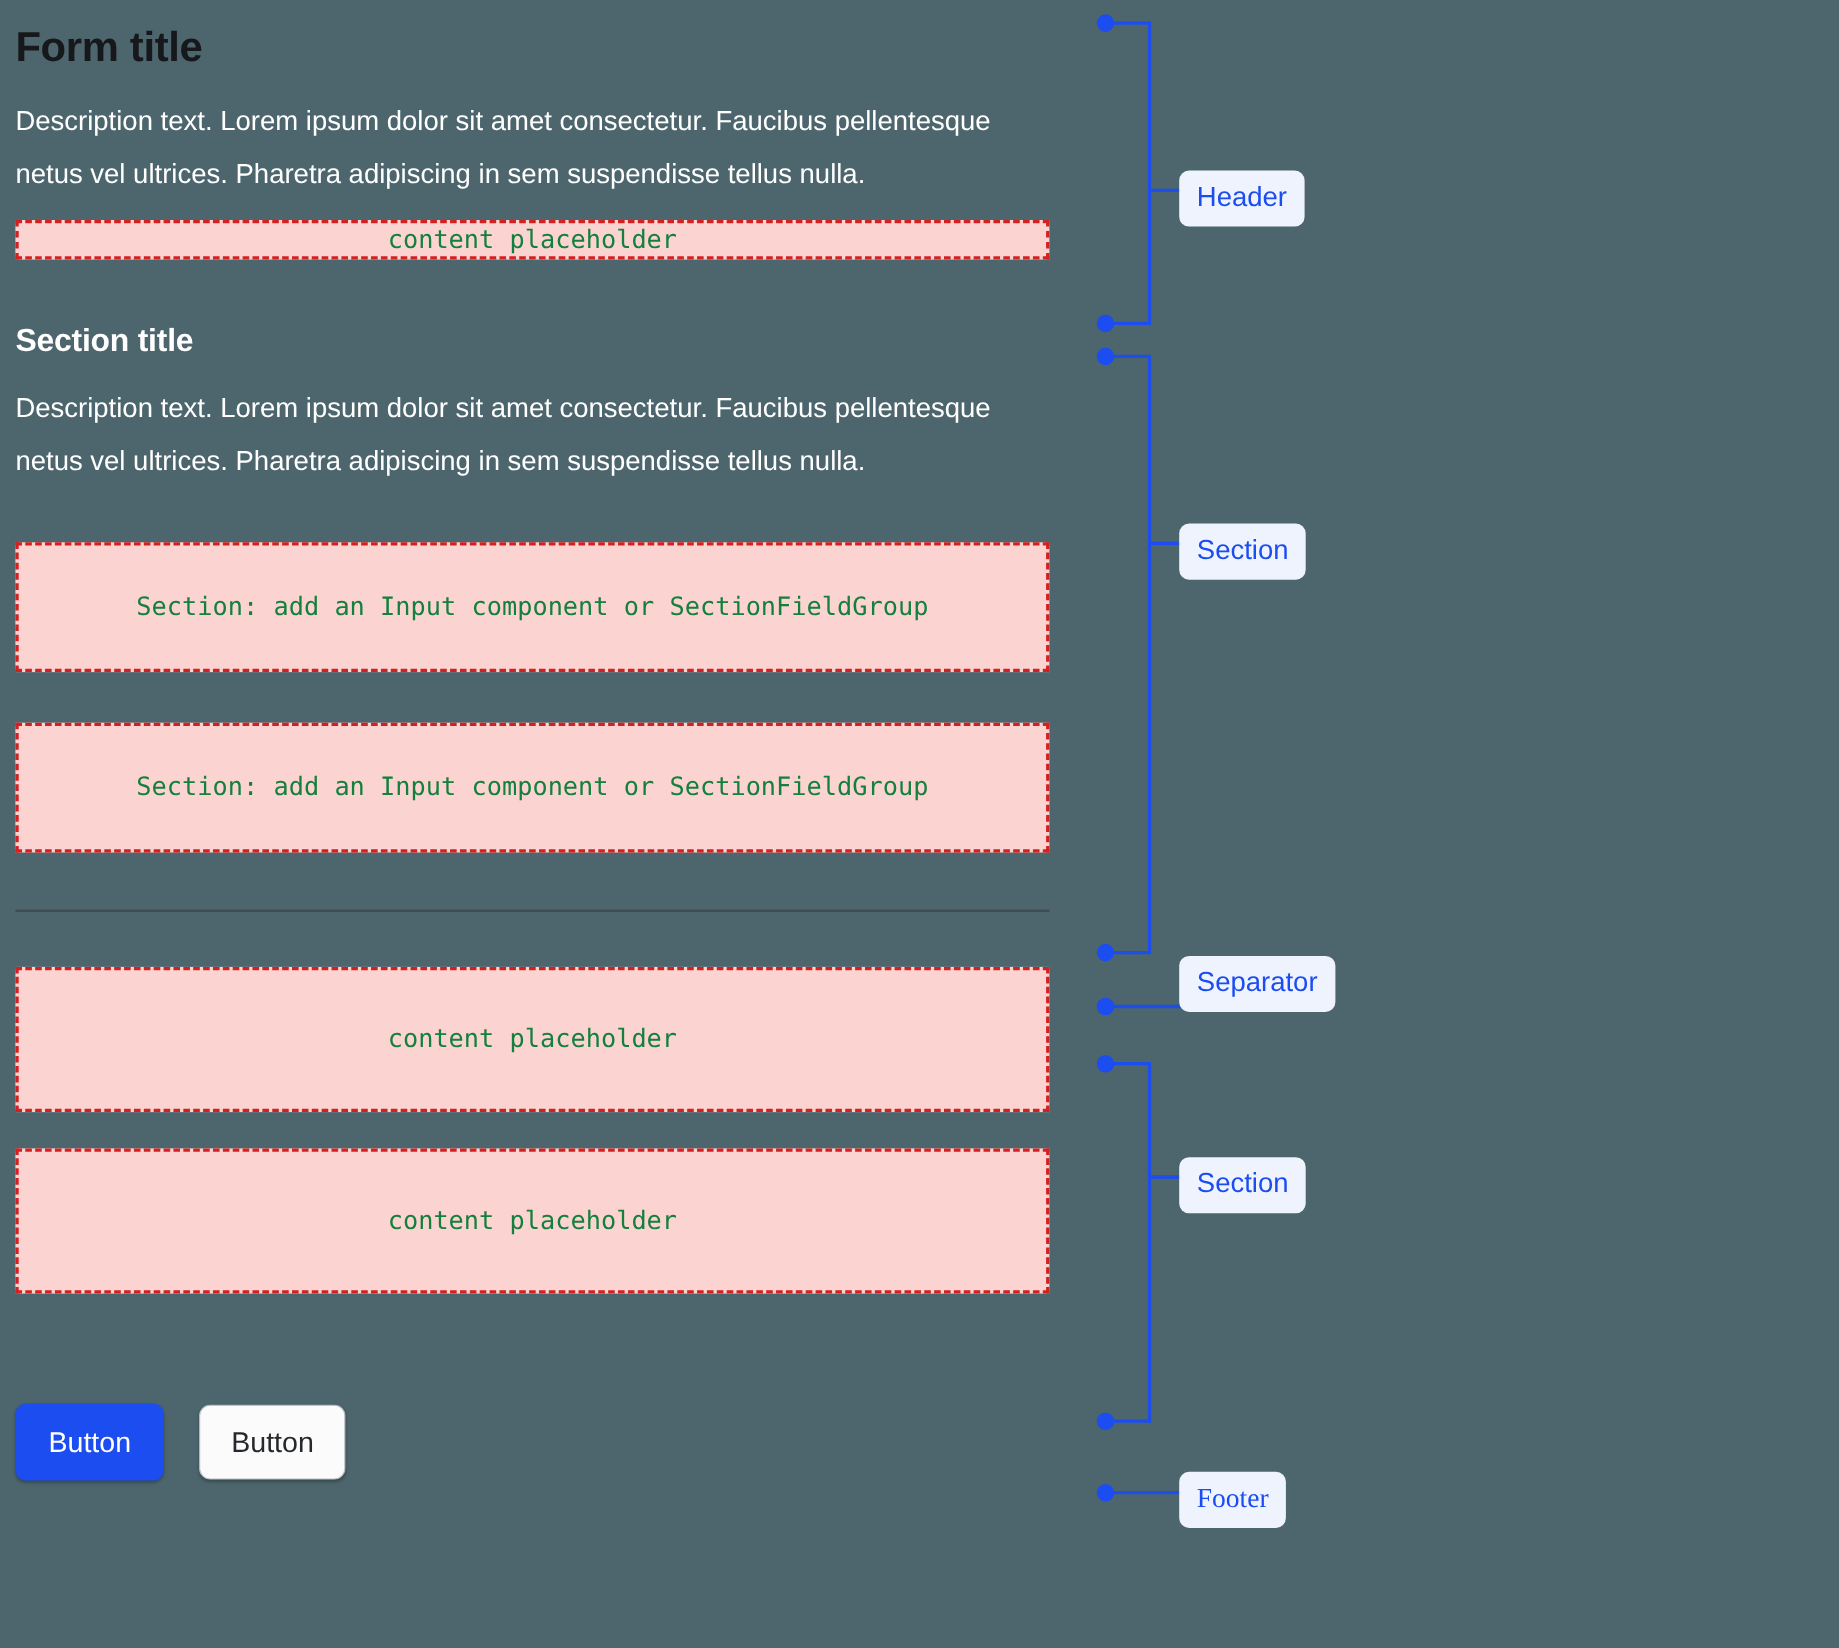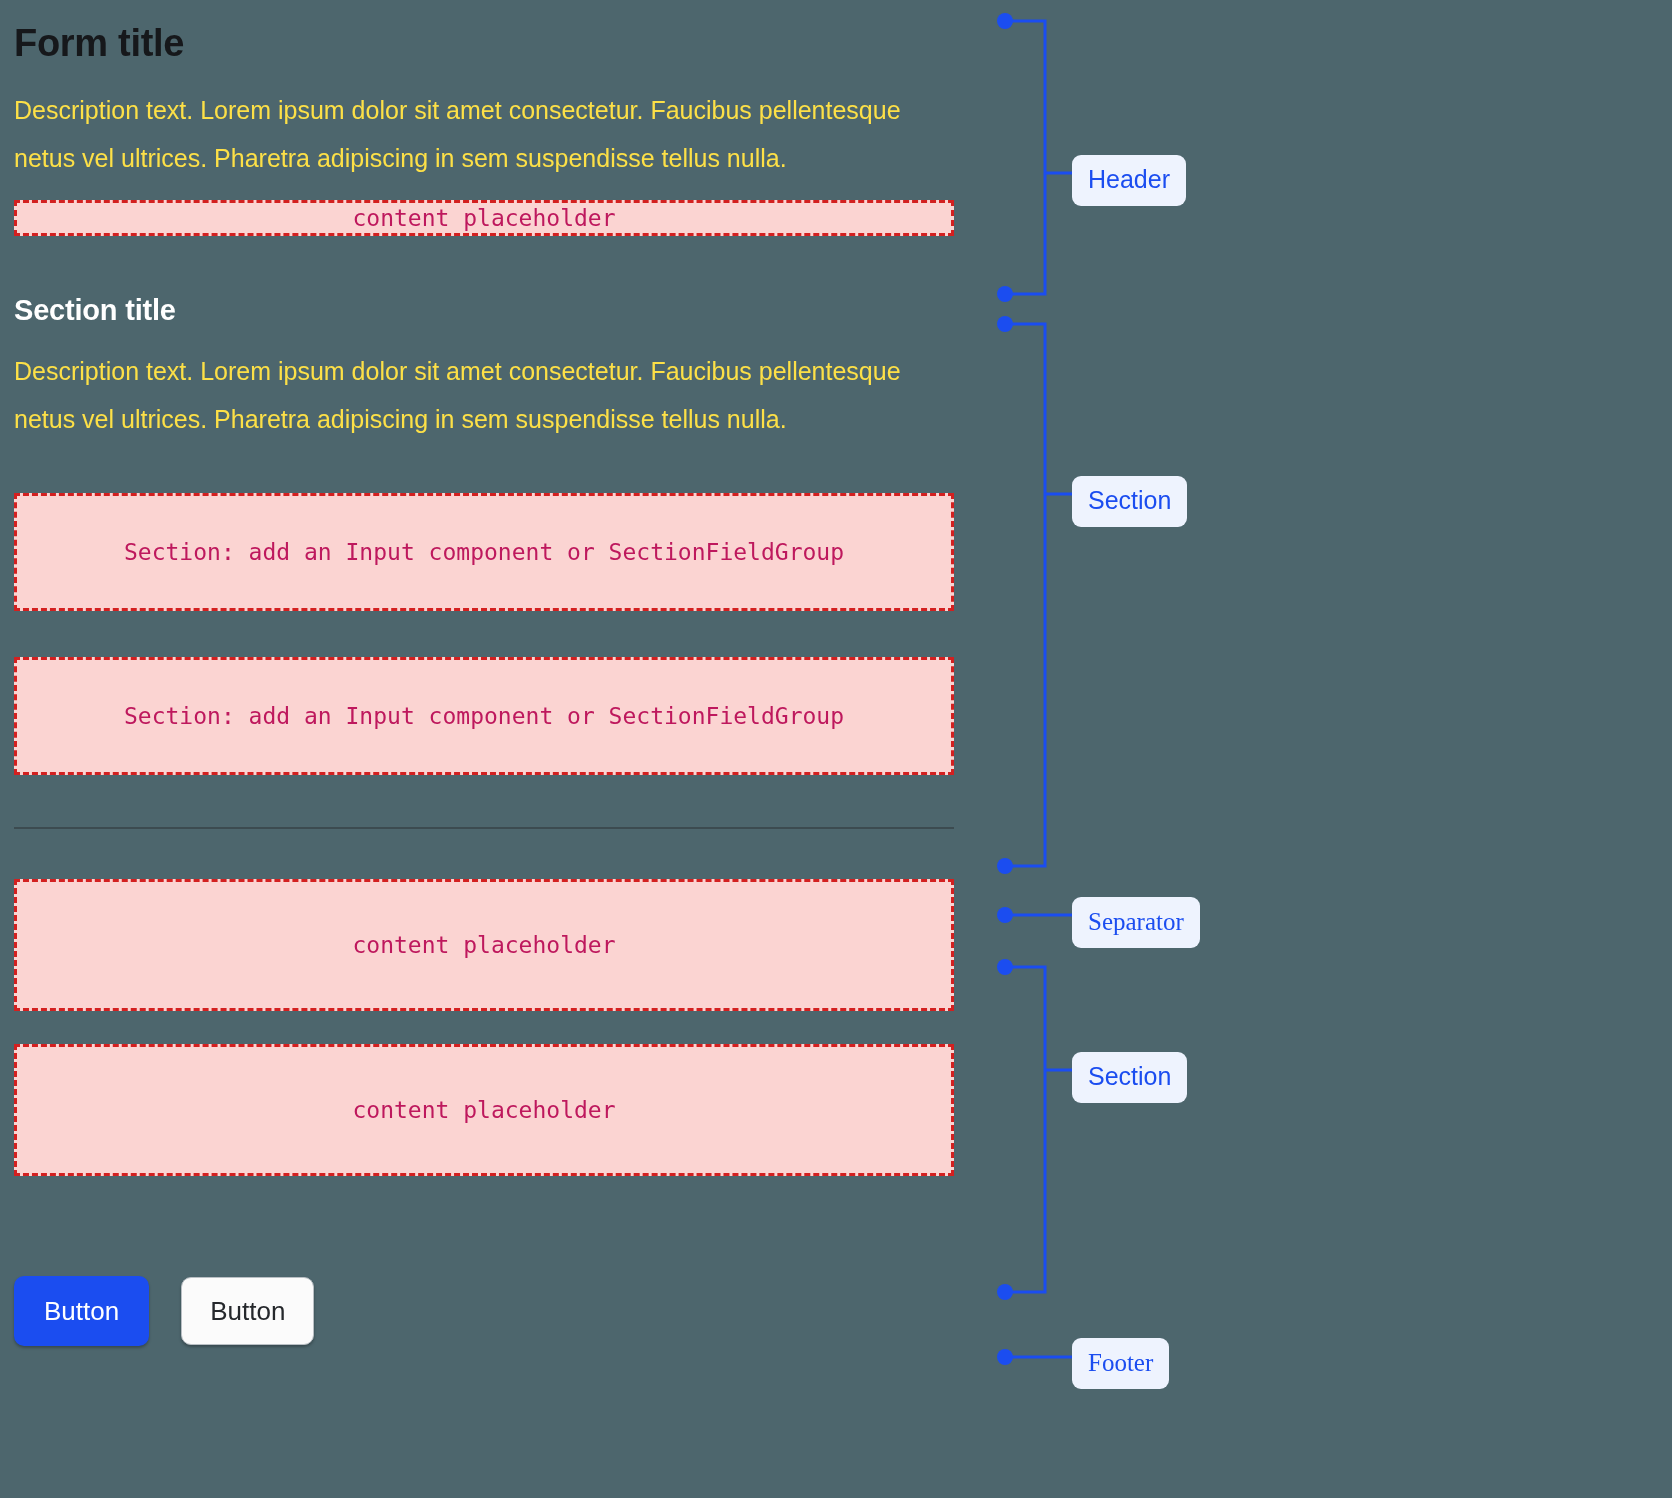--- a/index.html
+++ b/index.html
@@ -40,30 +40,30 @@
     font-size: 29px;
     font-weight: 700;
     color: #ffffff;
     letter-spacing: -0.2px;
     line-height: 1.15;
   }
 
   .desc {
     font-size: 25px;
     line-height: 48px;
-    color: #fde047;
+    color: #ffffff;
     margin-top: 20px;
     max-width: 905px;
   }
 
   
   .ph {
     border: 3px dashed #d32020;
     background: #fbd4d2;
-    color: #be185d;
+    color: #15803d;
     font-family: "DejaVu Sans Mono", "Liberation Mono", monospace;
     font-size: 23px;
     display: flex;
     align-items: center;
     justify-content: center;
     width: 940px;
   }
   .ph-slim   { height: 36px; }
   .ph-tall   { height: 118px; }
   .ph-medium { height: 132px; }
@@ -206,20 +206,20 @@
         <circle cx="965" cy="967" r="8"></circle>
         <circle cx="965" cy="1292" r="8"></circle>
         <circle cx="965" cy="1357" r="8"></circle>
       </g>
     </svg>
 
     <div class="badge" style="left:1072px; top:155px;">Header</div>
 
     <div class="badge" style="left:1072px; top:476px;">Section</div>
 
-    <div class="badge" style="left:1072px; top:897px;font-family:Liberation Serif, serif;">Separator</div>
+    <div class="badge" style="left:1072px; top:869px;">Separator</div>
 
     <div class="badge" style="left:1072px; top:1052px;">Section</div>
 
     <div class="badge" style="left:1072px; top:1338px;font-family:Liberation Serif, serif;">Footer</div>
   </div>
 
 </div>
 
 </body></html>

